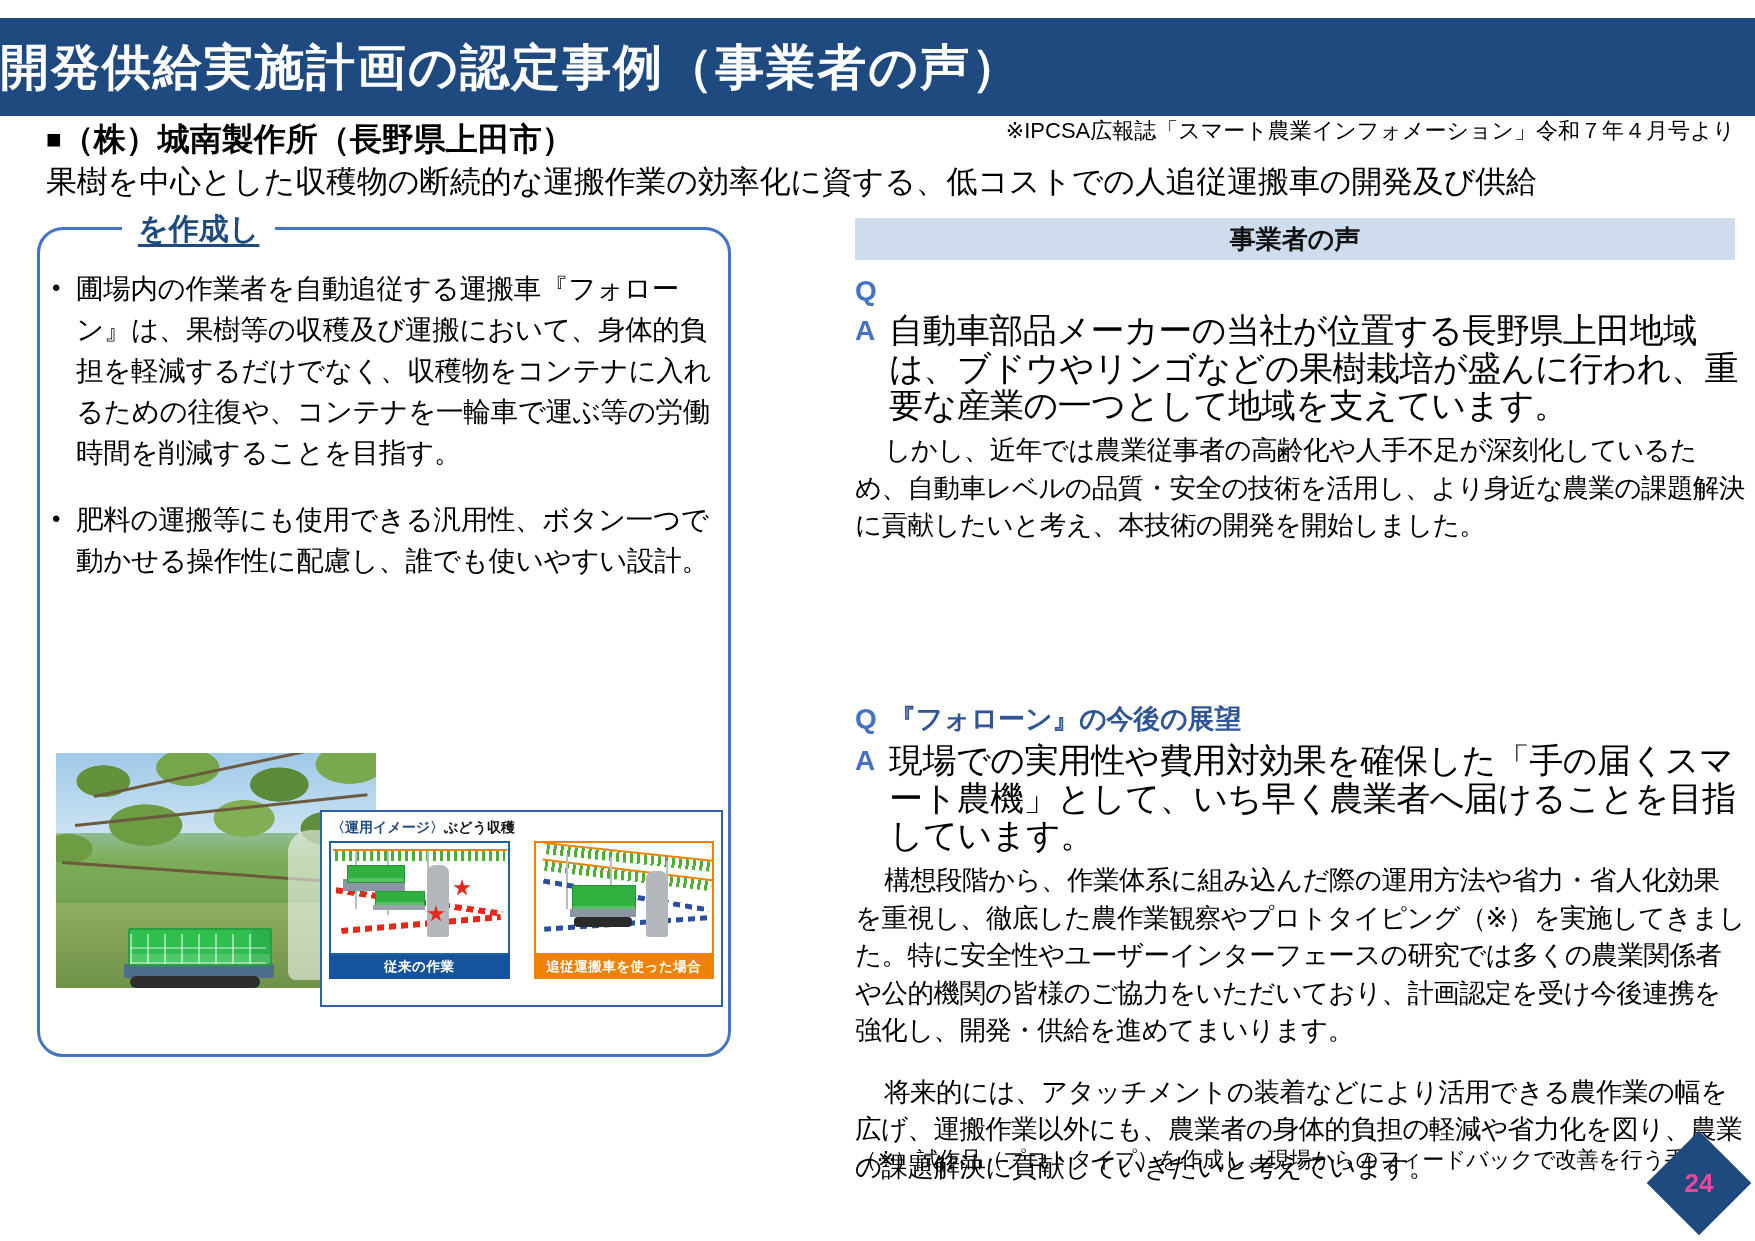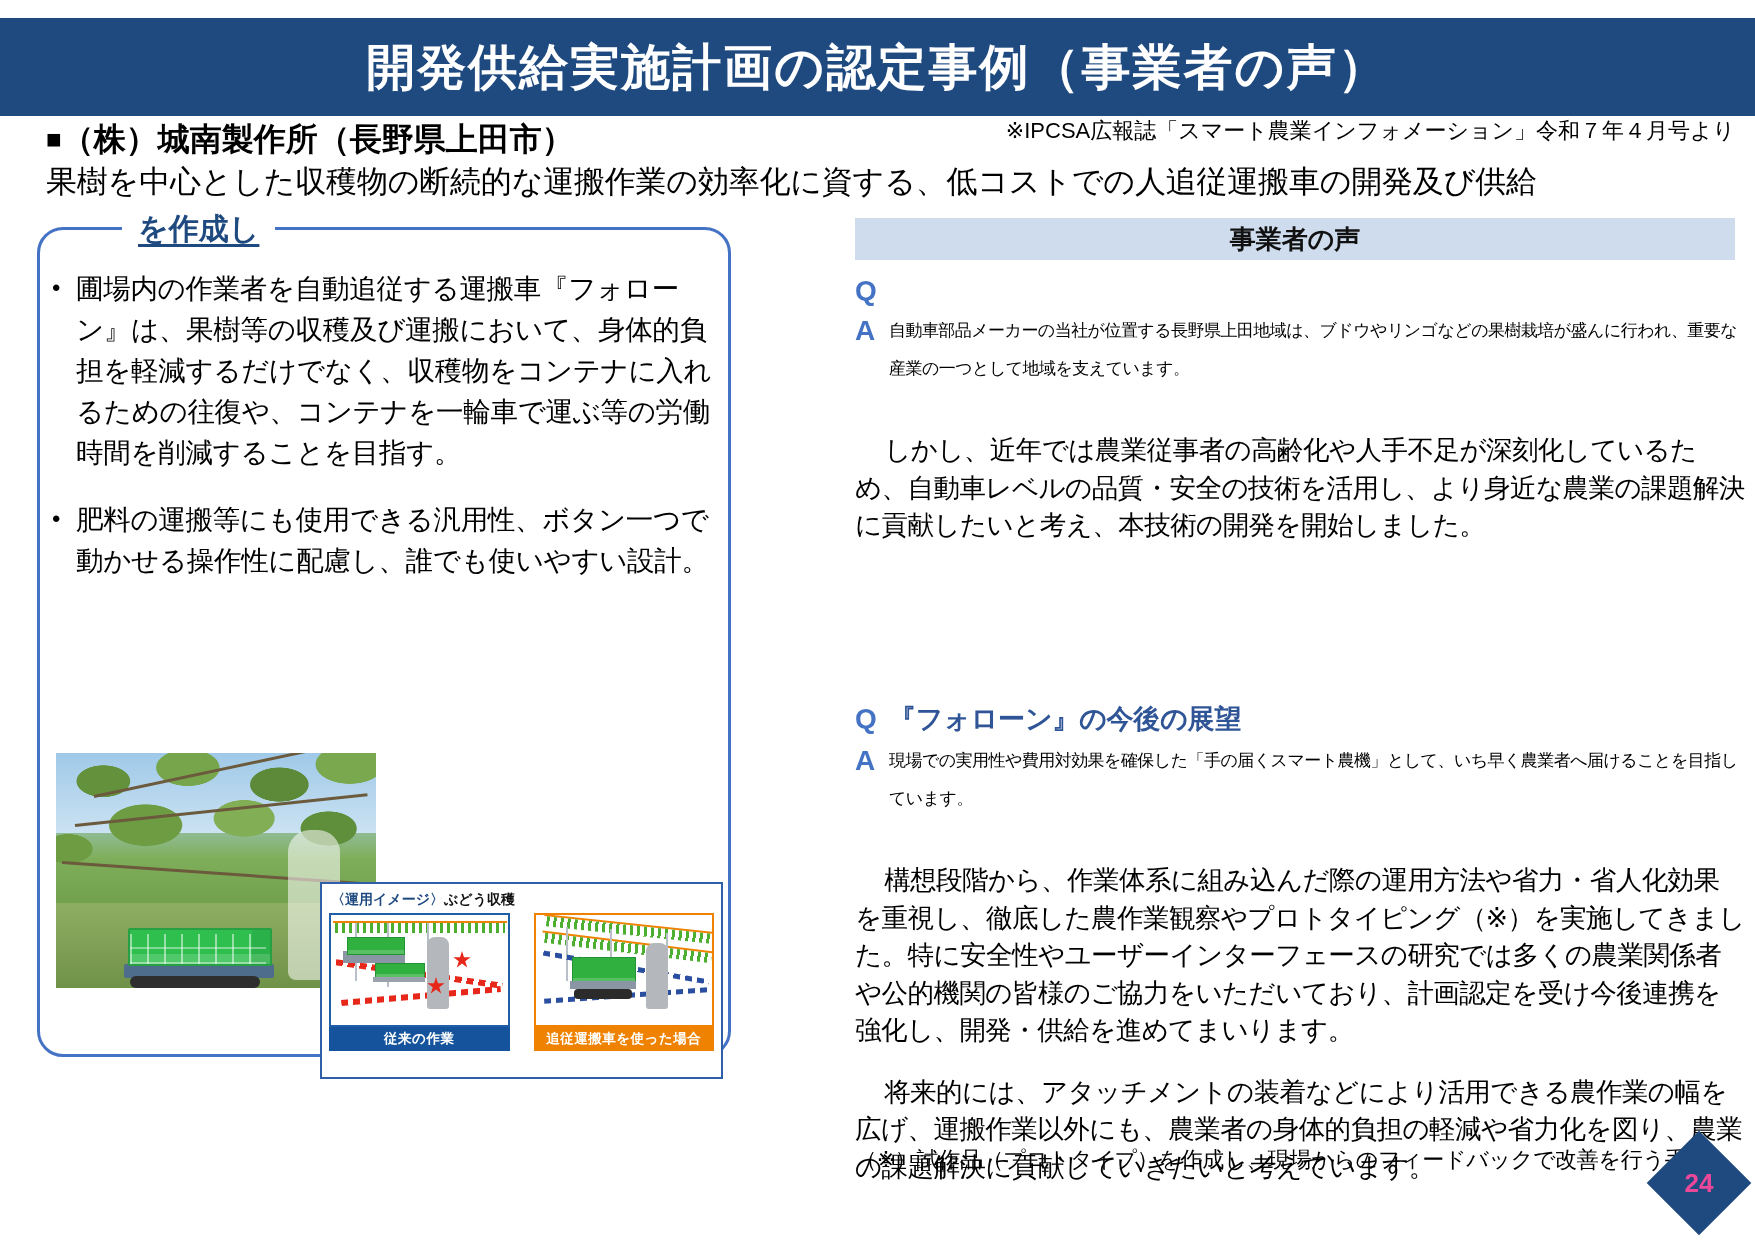--- a/index.html
+++ b/index.html
@@ -19,21 +19,21 @@
   
   .title-banner {
     position: absolute;
     left: 0;
     top: 18px;
     width: 1755px;
     height: 98px;
     background: #1f4a80;
     display: flex;
     align-items: center;
-    justify-content: center;
+    justify-content: flex-start;
   }
   .title-banner .title-text {
     color: #ffffff;
     font-size: 49px;
     font-weight: bold;
     letter-spacing: 2px;
     line-height: 1;
     white-space: nowrap;
   }
 
@@ -159,21 +159,21 @@
   .photo .track { position:absolute; left:74px; bottom:0px; width:130px; height:12px;
       background:#2e2e2e; border-radius:7px; }
   .photo .person { position:absolute; right:36px; bottom:8px; width:52px; height:150px;
       background: rgba(255,255,255,.55); border-radius: 22px 22px 8px 8px;
       filter: blur(0.3px); }
 
   
   .illus-card {
     position: absolute;
     left: 320px;
-    top: 882px;
+    top: 810px;
     width: 403px;
     height: 197px;
     border: 2px solid #2f5fa8;
     box-sizing: border-box;
     background: #ffffff;
     padding: 6px 7px 4px 7px;
   }
   .illus-title { font-size: 14px; font-weight: bold; margin: 1px 0 4px 2px; white-space: nowrap; }
   .illus-title .chev { color: #1f4a80; }
   .illus-title .fruit { color: #111; }
@@ -223,21 +223,21 @@
   .qa-block { position: absolute; left: 855px; width: 885px; }
   .q-line { display: flex; align-items: flex-start; margin-bottom: 4px; }
   .q-mark {
     color: #4472c4; font-weight: bold; font-size: 28px; width: 34px; flex: 0 0 auto; line-height: 38px;
   }
   .q-text { color: #2f5597; font-weight: bold; font-size: 27px; line-height: 38px; letter-spacing: -0.2px; }
   .a-line { display: flex; align-items: flex-start; }
   .a-mark {
     color: #4472c4; font-weight: bold; font-size: 28px; width: 34px; flex: 0 0 auto; line-height: 38px;
   }
-  .a-text { flex: 1 1 auto; font-size: 17px; line-height: 37.5px; letter-spacing: -0.55px; }
+  .a-text { flex: 1 1 auto; font-size: 34px; line-height: 37.5px; letter-spacing: -0.55px; }
   .a-text p { margin: 0; }
 
   .para-block { position: absolute; left: 855px; width: 890px; font-size: 26.5px;
                 line-height: 37.5px; letter-spacing: -0.55px; }
   .para-block p { margin: 0; }
   .para-block p.indent { text-indent: 1.1em; }
   .para-block p.spaced { margin-top: 24px; }
 
   .footnote {
     position: absolute;

